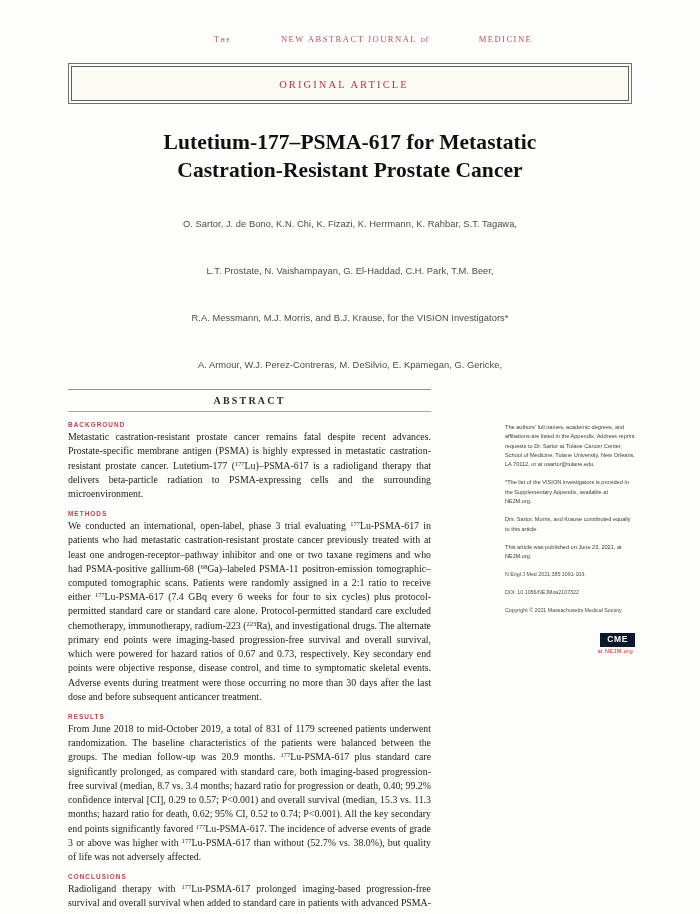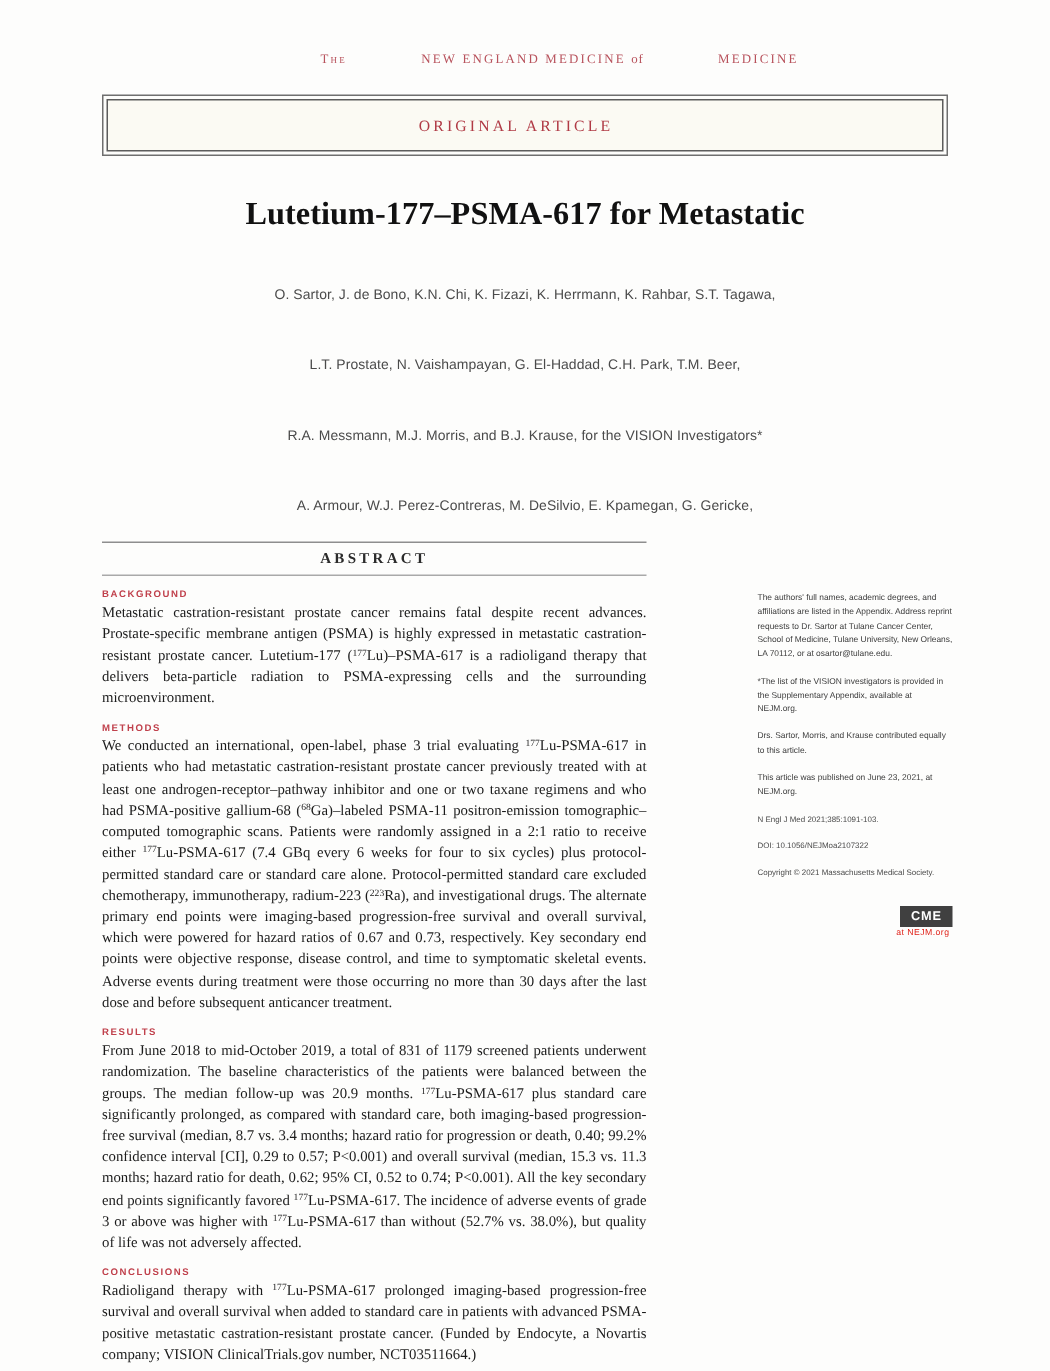--- a/index.html
+++ b/index.html
@@ -161,21 +161,21 @@
     color: #4a4a4a;
   }
 
   
   .cme-wrap {
     margin-top: 14px;
     text-align: right;
   }
   .cme-badge {
     display: inline-block;
-    background: #404040;
+    background: #0f172a;
     color: #ffffff;
     font-family: "Liberation Sans", sans-serif;
     font-size: 8.5px;
     font-weight: 700;
     letter-spacing: 0.6px;
     padding: 2px 7px 2px 7px;
     line-height: 1.15;
   }
   .cme-sub {
     display: block;
@@ -188,33 +188,34 @@
     padding-right: 2px;
   }
 </style>
 </head>
 <body>
 
 <div class="page">
 
   <div class="masthead">
     <span class="small-caps">The</span>
-    <span class="small-caps">NEW ENGLAND MEDICINE</span>
+    <span class="small-caps">NEW ABSTRACT JOURNAL</span>
     <span class="of">of</span>
     <span class="small-caps">MEDICINE</span>
   </div>
 
   <div class="article-banner-wrap">
     <div class="article-banner">
       <span class="label">ORIGINAL ARTICLE</span>
     </div>
   </div>
 
   <div class="title">
     <span class="line">Lutetium-177–PSMA-617 for Metastatic</span>
+    <span class="line">Castration-Resistant Prostate Cancer</span>
   </div>
 
   <div class="authors">
     <span class="line">O. Sartor, J. de Bono, K.N. Chi, K. Fizazi, K. Herrmann, K. Rahbar, S.T. Tagawa,</span>
     <span class="line">L.T. Prostate, N. Vaishampayan, G. El-Haddad, C.H. Park, T.M. Beer,</span>
     <span class="line">R.A. Messmann, M.J. Morris, and B.J. Krause, for the VISION Investigators*</span>
     <span class="line">A. Armour, W.J. Perez-Contreras, M. DeSilvio, E. Kpamegan, G. Gericke,</span>
   </div>
 
   <div class="abstract-head">

